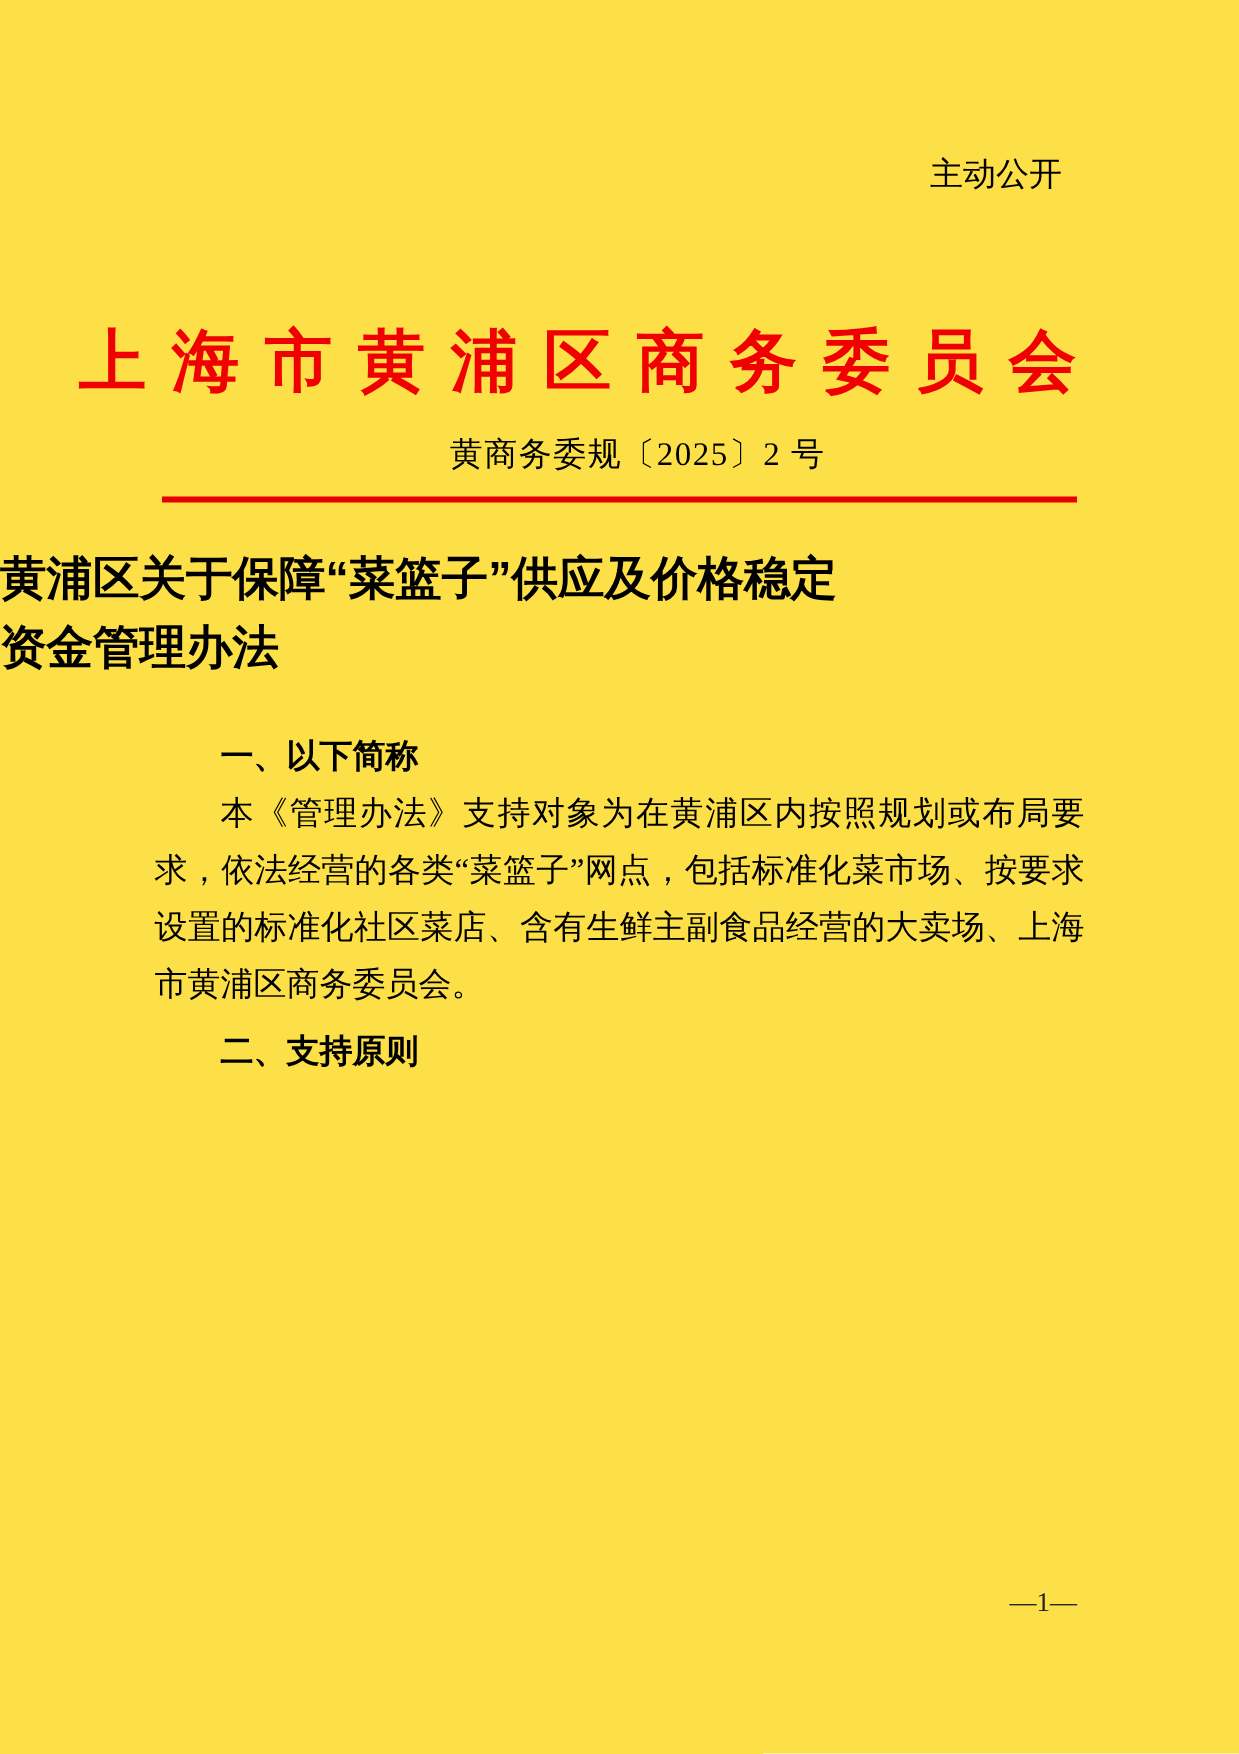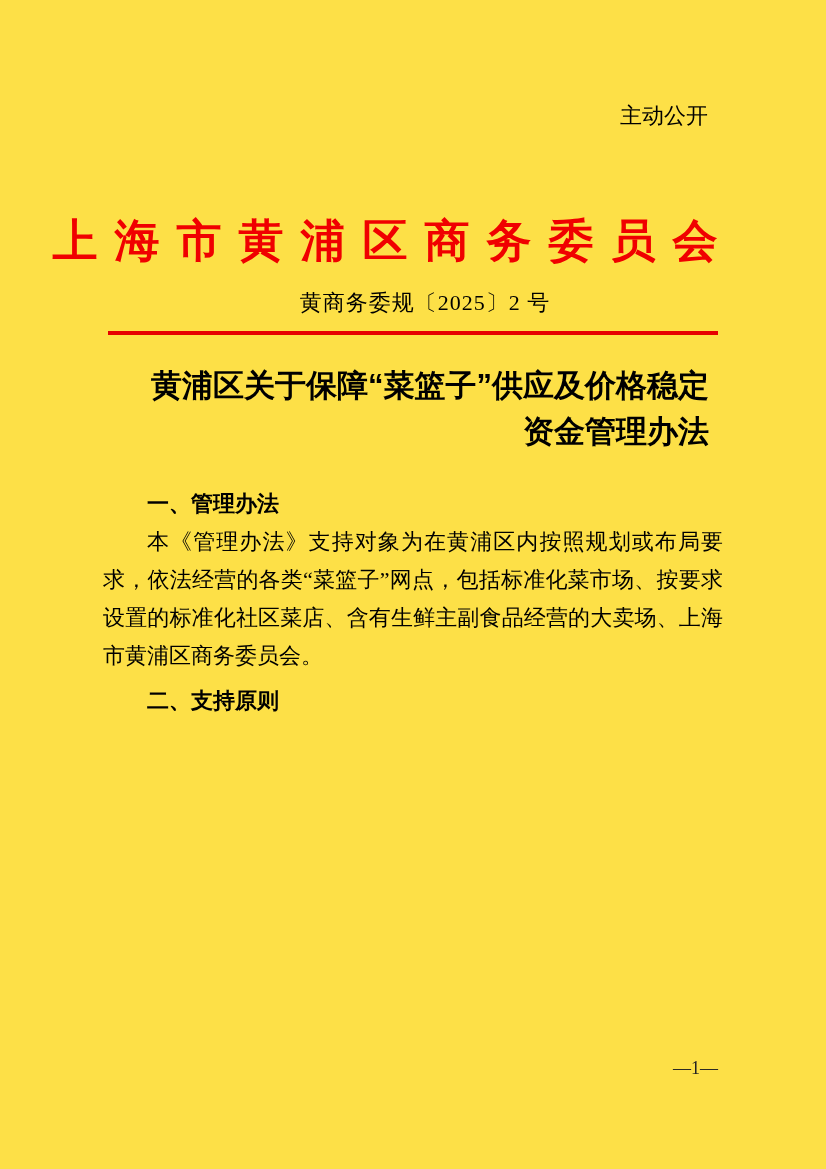--- a/index.html
+++ b/index.html
@@ -53,21 +53,21 @@
     left: 108px;
     width: 610px;
     height: 4px;
     background: #e60000;
   }
   .doc-title {
     position: absolute;
     top: 363px;
     left: 0;
     width: 709px;
-    text-align: right;
+    text-align: left;
     font-family: "Liberation Sans", "DejaVu Sans", sans-serif;
     font-weight: bold;
     font-size: 31px;
     line-height: 46px;
     color: #000000;
   }
   .body-text {
     position: absolute;
     top: 478px;
     left: 103px;
@@ -112,20 +112,20 @@
   <div class="doc-number">黄商务委规〔2025〕2 号</div>
 
   <div class="red-line"></div>
 
   <div class="doc-title">
     <div>黄浦区关于保障“菜篮子”供应及价格稳定</div>
     <div>资金管理办法</div>
   </div>
 
   <div class="body-text">
-    <h3 class="section-heading">一、管理办法</h3>
+    <h3 class="section-heading">一、以下简称</h3>
     <p class="para">本《管理办法》支持对象为在黄浦区内按照规划或布局要求，依法经营的各类“菜篮子”网点，包括标准化菜市场、按要求设置的标准化社区菜店、含有生鲜主副食品经营的大卖场、上海市黄浦区商务委员会。</p>
     <h3 class="section-heading">二、支持原则</h3>
   </div>
 
   <div class="page-number">—1—</div>
 
 </div>
 
 </body></html>

